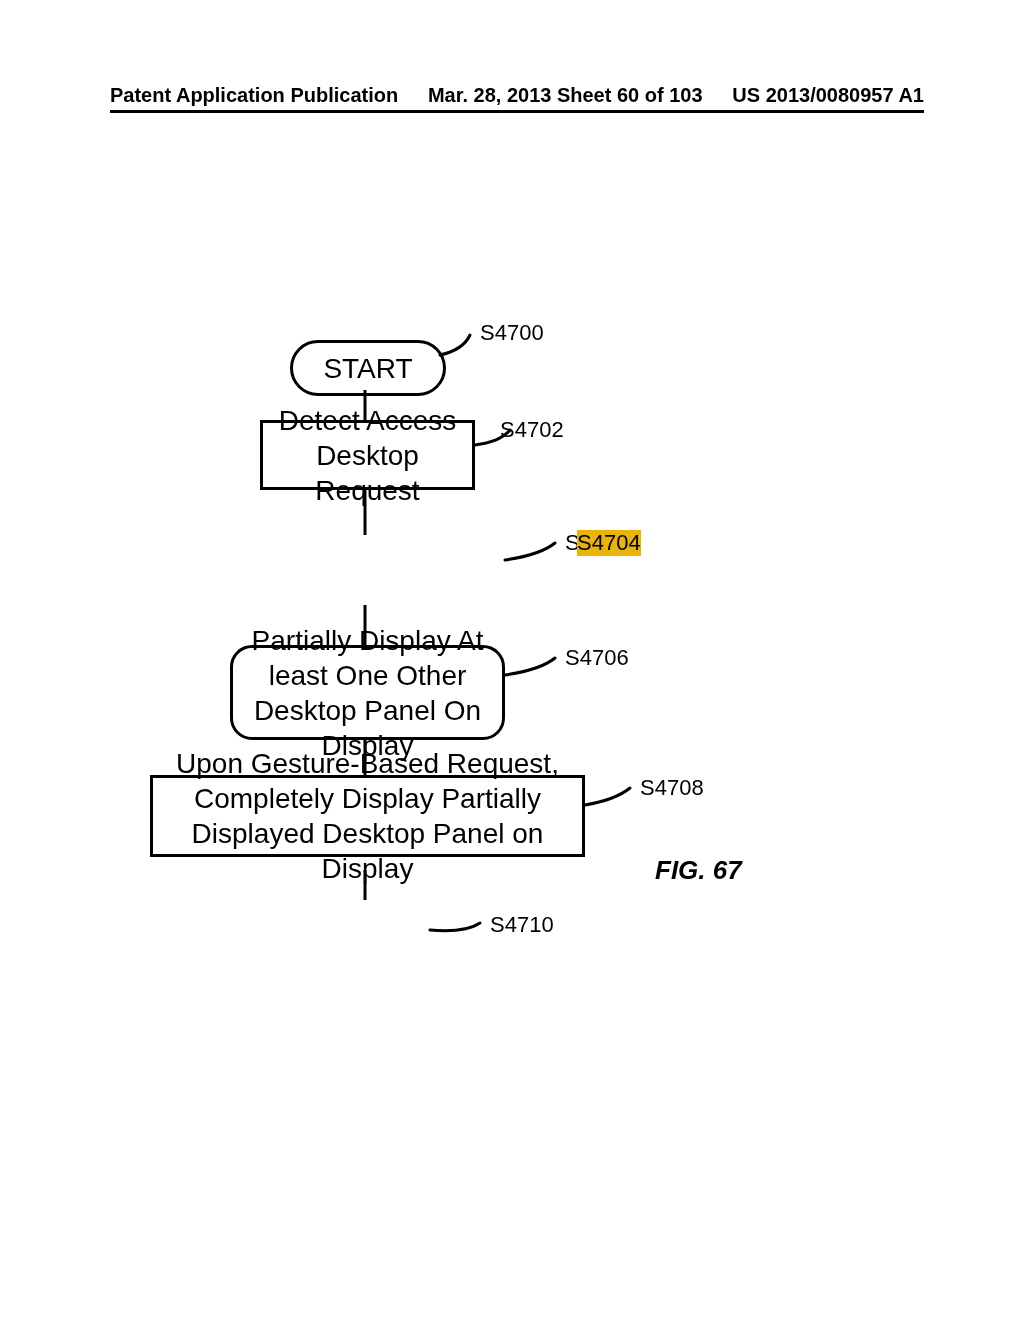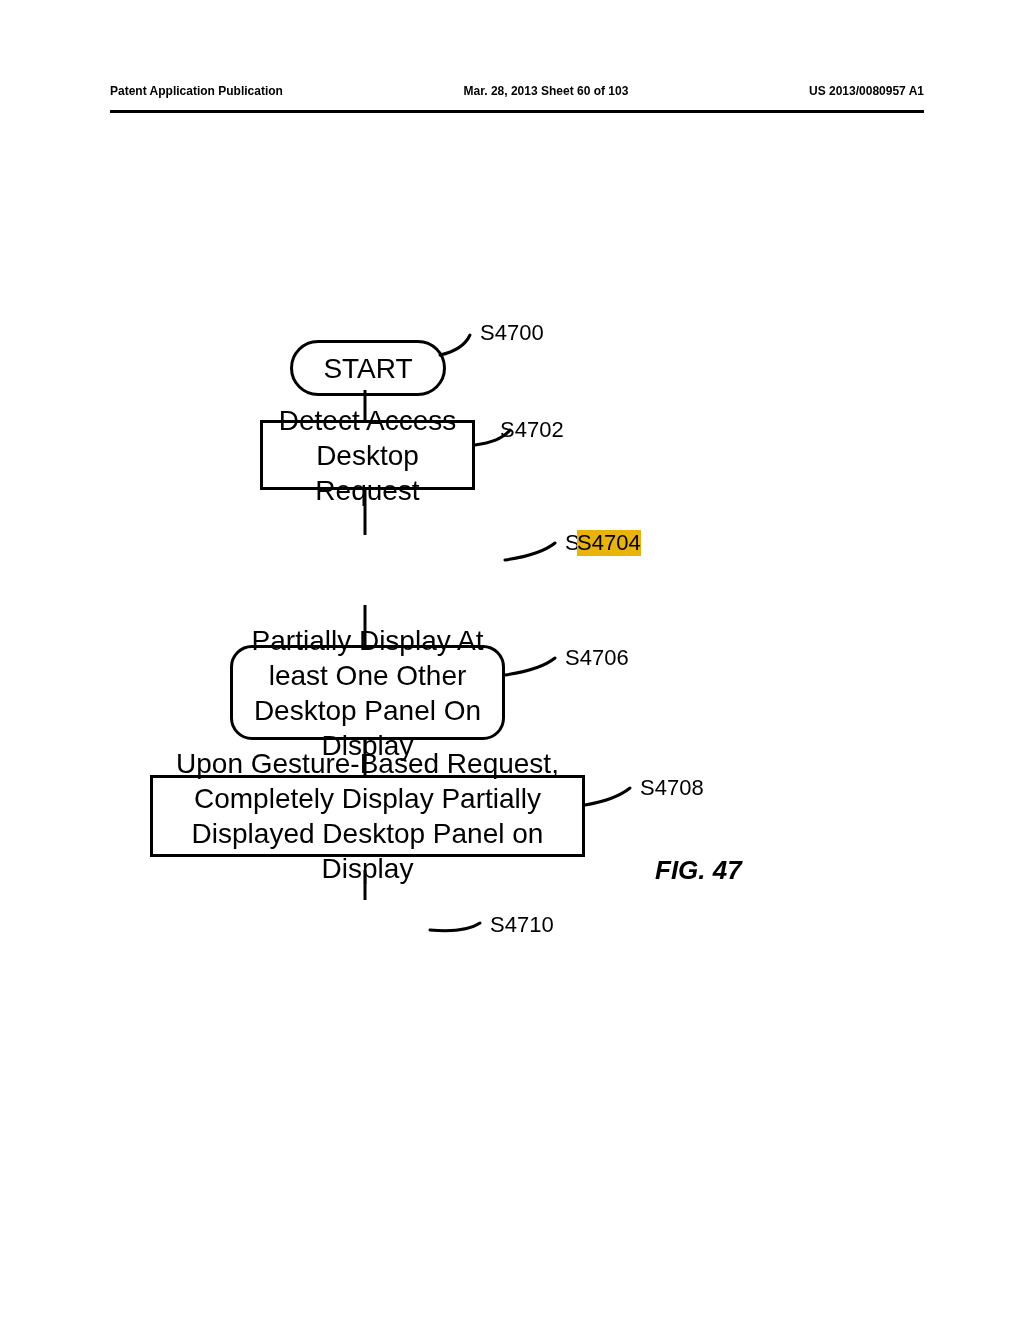--- a/index.html
+++ b/index.html
@@ -16,21 +16,21 @@
     width: 1024px;
     height: 1320px;
   }
   .header {
     position: absolute;
     top: 84px;
     left: 110px;
     right: 100px;
     display: flex;
     justify-content: space-between;
-    font-size: 12px;
+    font-size: 20px;
     font-weight: bold;
   }
   .header .rule {
     position: absolute;
     top: 26px;
     left: 0;
     right: 0;
     height: 3px;
     background: #000;
   }
@@ -114,21 +114,21 @@
     </div>
     <div class="label" style="left:565px; top:645px;">S4706</div>
 
     <div class="rect" style="left:150px; top:775px; width:435px; height:82px;">
       <span class="node-text">Upon Gesture-Based Request, Completely Display Partially Displayed Desktop Panel on Display</span>
     </div>
     <div class="label" style="left:640px; top:775px;">S4708</div>
 
     <div class="label" style="left:490px; top:912px;">S4710</div>
 
-    <div class="fig-caption" style="left:655px; top:855px;">FIG. 47</div>
+    <div class="fig-caption" style="left:655px; top:855px;">FIG. 67</div>
 
     <div class="label" style="left:577px; top:530px; background:#eab308;">S4704</div>
 
     <svg width="1024" height="1320">
       <defs>
         <marker id="arrow" viewBox="0 0 10 10" refX="9" refY="5" markerWidth="7" markerHeight="7" orient="auto-start-reverse">
           <path d="M 0 0 L 10 5 L 0 10 z" fill="#000"></path>
         </marker>
       </defs>
 

